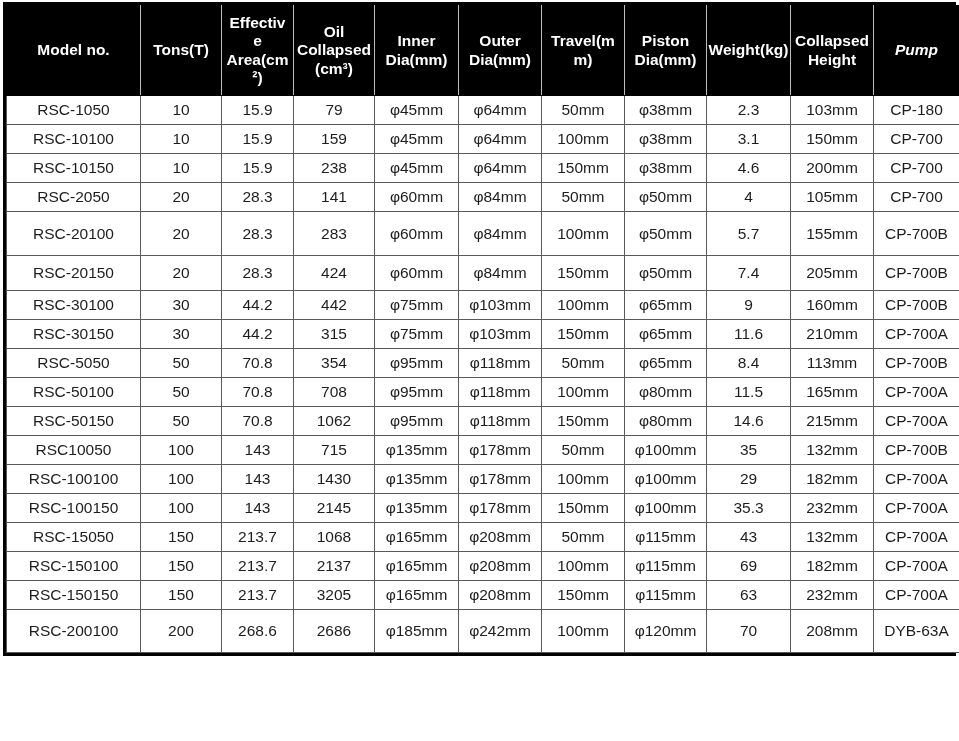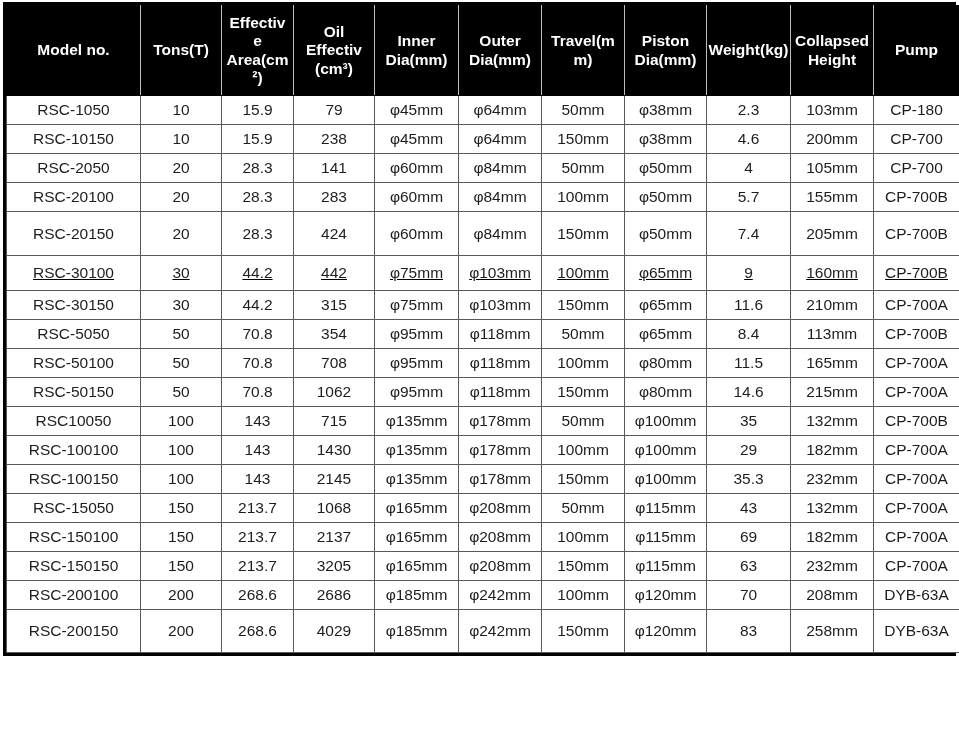--- a/index.html
+++ b/index.html
@@ -34,35 +34,35 @@
     white-space: pre-line;
     text-align: center;
     vertical-align: middle;
     border: 1px solid var(--header-separator, #bdbdbd);
     border-top-color: var(--header-bg, #000000);
     border-bottom-color: var(--header-bg, #000000);
     padding: 0 1px;
     overflow: hidden;
   }
   th:first-child { border-left-color: var(--header-bg, #000000); }
-  th:last-child  { border-right-color: var(--header-bg, #000000); }
+  th:last-child  { border-right-color: var(--header-bg, #000000); font-style: italic; }
   td {
     border: 1px solid var(--border-inner, #58595b);
     font-size: 15.5px;
     color: var(--cell-text, #1d1d1f);
     background: var(--row-bg, #ffffff);
     text-align: center;
     vertical-align: middle;
     padding: 1px 2px;
     overflow: hidden;
     white-space: nowrap;
   }
   tbody tr { height: 29px; }
   tbody tr:nth-child(5)  { height: 44px; }
-  tbody tr:nth-child(6)  { height: 35px; text-decoration: underline; }
+  tbody tr:nth-child(6)  { height: 35px; }
   tbody tr:nth-child(18) { height: 43px; padding-left: 16px; }
 </style>
 </head>
 <body>
 
 <div class="page">
   <div class="table-wrap">
     <table>
       <colgroup>
           <col style="width: 134px;">
@@ -79,21 +79,21 @@
         </colgroup>
       <thead>
         <tr>
             <th>Model no.</th>
             <th>Tons(T)</th>
             <th>Effectiv
 e
 Area(cm
 ²)</th>
             <th>Oil
-Effectiv
+Collapsed
 (cm³)</th>
             <th>Inner
 Dia(mm)</th>
             <th>Outer
 Dia(mm)</th>
             <th>Travel(m
 m)</th>
             <th>Piston
 Dia(mm)</th>
             <th>Weight(kg)</th>
@@ -110,20 +110,33 @@
             <td>79</td>
             <td>φ45mm</td>
             <td>φ64mm</td>
             <td>50mm</td>
             <td>φ38mm</td>
             <td>2.3</td>
             <td>103mm</td>
             <td>CP-180</td>
           </tr>
           <tr>
+            <td>RSC-10100</td>
+            <td>10</td>
+            <td>15.9</td>
+            <td>159</td>
+            <td>φ45mm</td>
+            <td>φ64mm</td>
+            <td>100mm</td>
+            <td>φ38mm</td>
+            <td>3.1</td>
+            <td>150mm</td>
+            <td>CP-700</td>
+          </tr>
+          <tr>
             <td>RSC-10150</td>
             <td>10</td>
             <td>15.9</td>
             <td>238</td>
             <td>φ45mm</td>
             <td>φ64mm</td>
             <td>150mm</td>
             <td>φ38mm</td>
             <td>4.6</td>
             <td>200mm</td>
@@ -317,29 +330,16 @@
             <td>268.6</td>
             <td>2686</td>
             <td>φ185mm</td>
             <td>φ242mm</td>
             <td>100mm</td>
             <td>φ120mm</td>
             <td>70</td>
             <td>208mm</td>
             <td>DYB-63A</td>
           </tr>
-          <tr>
-            <td>RSC-200150</td>
-            <td>200</td>
-            <td>268.6</td>
-            <td>4029</td>
-            <td>φ185mm</td>
-            <td>φ242mm</td>
-            <td>150mm</td>
-            <td>φ120mm</td>
-            <td>83</td>
-            <td>258mm</td>
-            <td>DYB-63A</td>
-          </tr>
         </tbody>
     </table>
   </div>
 </div>
 
 </body></html>

